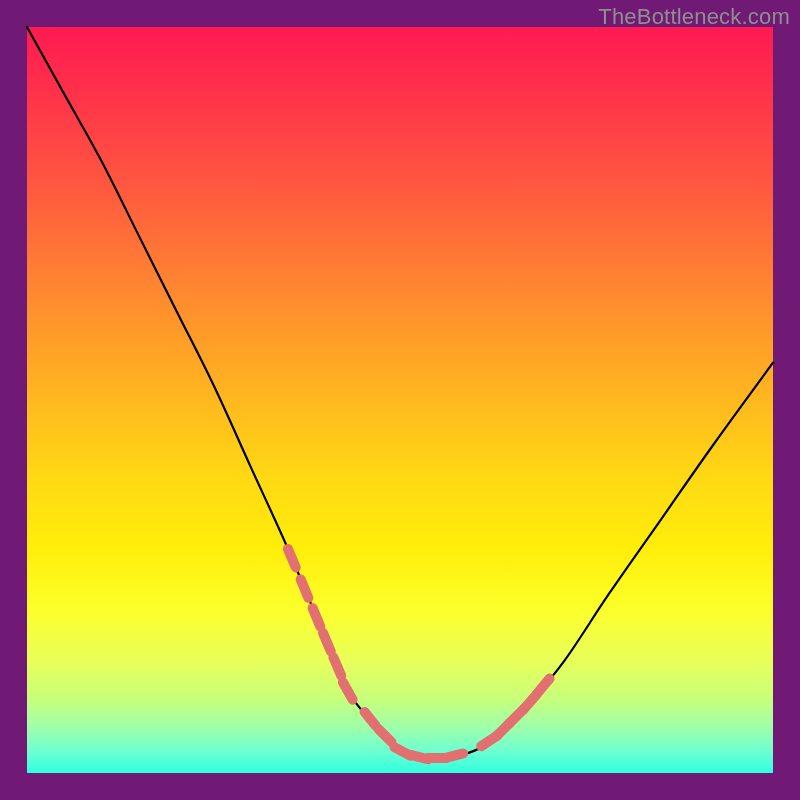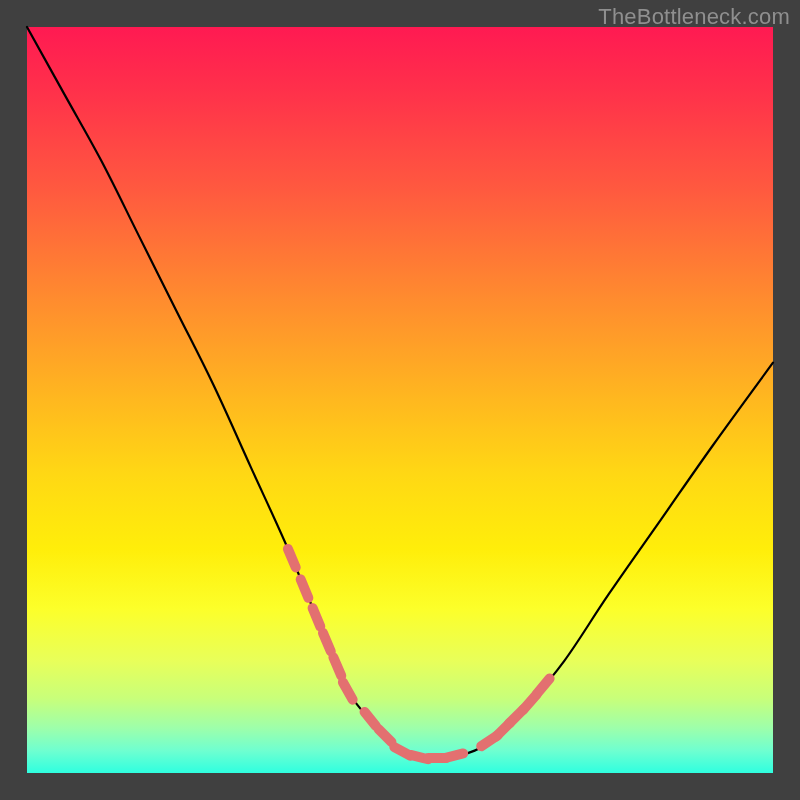--- a/index.html
+++ b/index.html
@@ -8,21 +8,21 @@
     width: 800px;
     height: 800px;
     background: #000;
     overflow: hidden;
     font-family: Arial, Helvetica, sans-serif;
   }
   .frame {
     position: relative;
     width: 800px;
     height: 800px;
-    background: #404040;
+    background: #701a75;
   }
   .plot-area {
     position: absolute;
     left: 27px;
     top: 27px;
     width: 746px;
     height: 746px;
     
     background: linear-gradient(
       to bottom,

